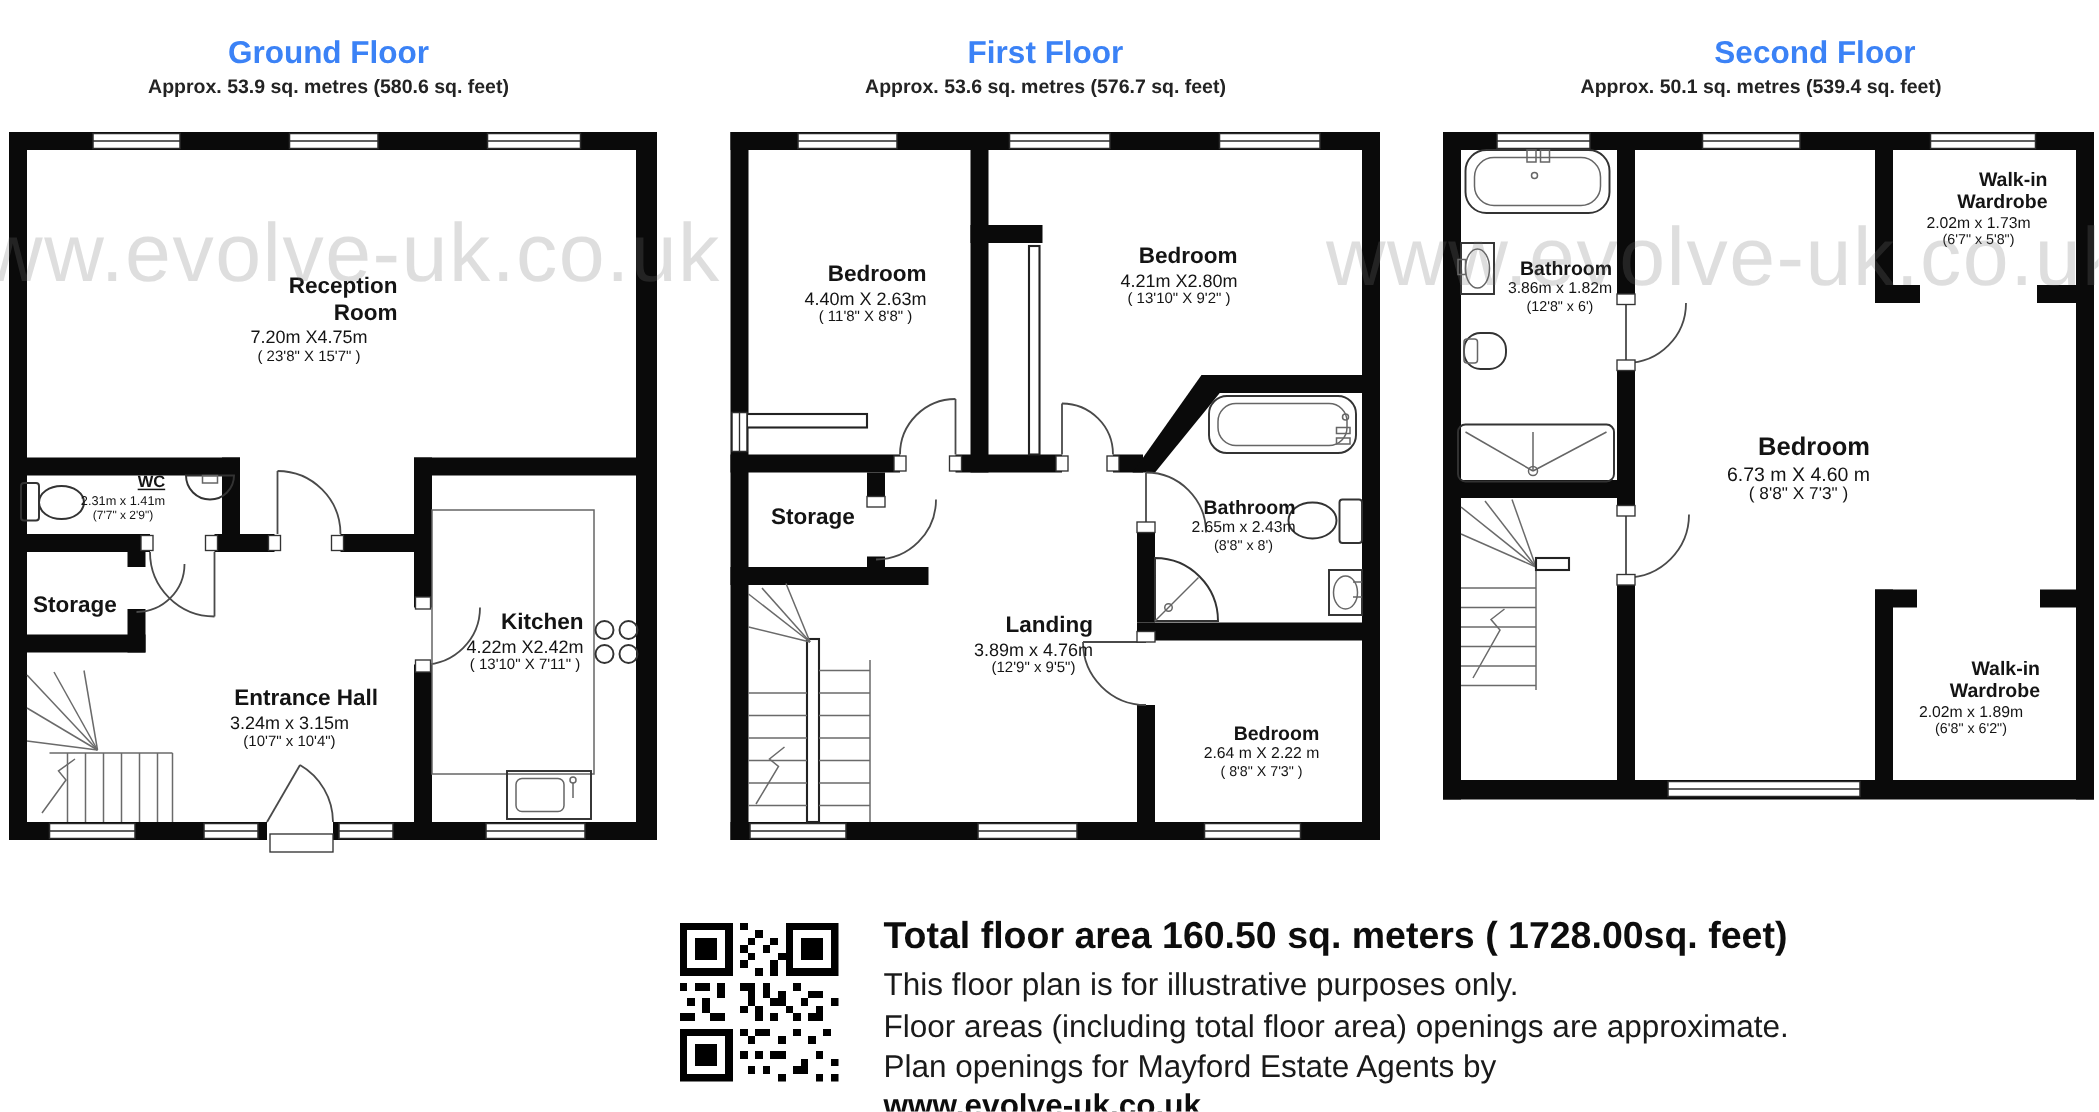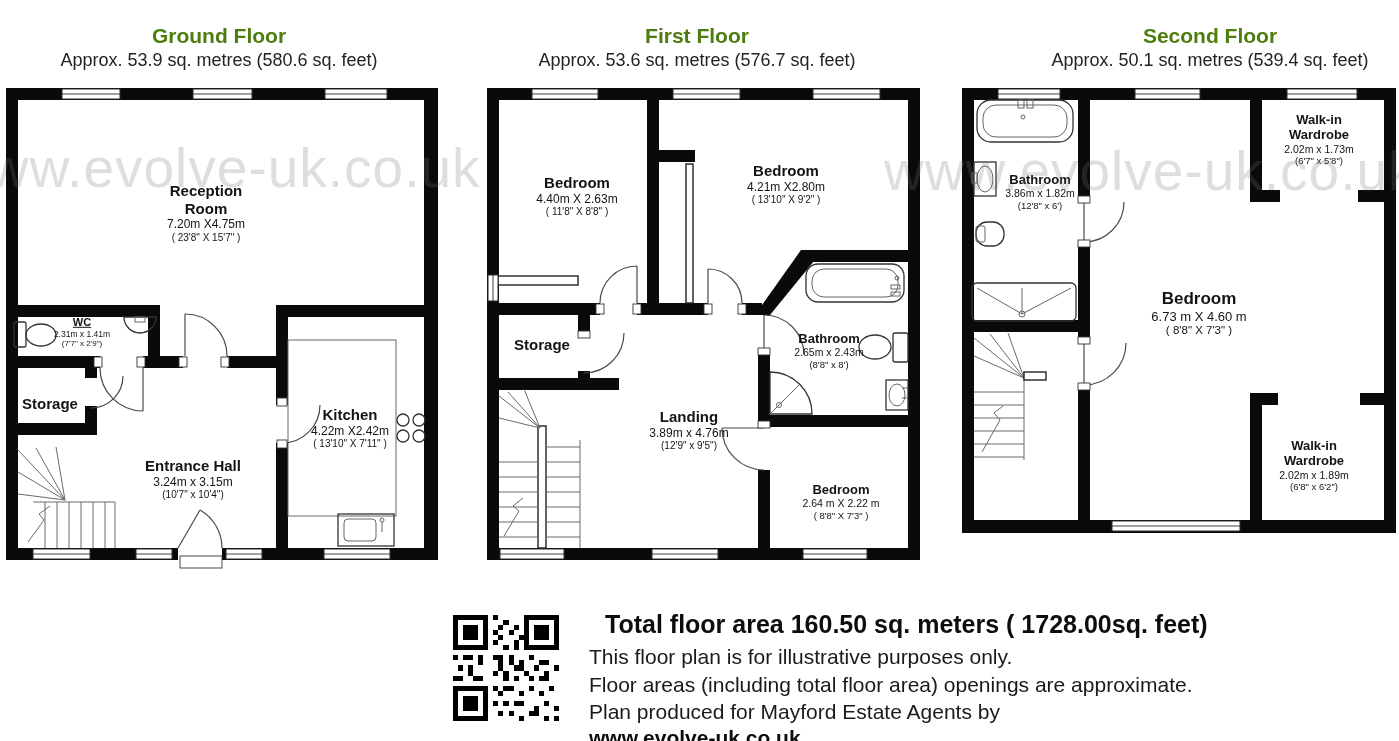--- a/index.html
+++ b/index.html
@@ -13,46 +13,46 @@
   .win{fill:#ffffff;stroke:#2b2b2b;stroke-width:1;}
   .winline{stroke:#2b2b2b;stroke-width:0.9;}
   .door{fill:none;stroke:#4a4a4a;stroke-width:1.2;}
   .jamb{fill:#ffffff;stroke:#333;stroke-width:0.9;}
   .fix{fill:none;stroke:#333;stroke-width:1.3;}
   .fix2{fill:none;stroke:#666;stroke-width:1;}
   .pthin{fill:#ffffff;stroke:#222;stroke-width:1.4;}
   .tread{stroke:#6a6a6a;stroke-width:1;fill:none;}
   
   .floor-title{position:absolute;transform:translateX(-50%);font-weight:bold;font-size:21px;
-    white-space:nowrap;z-index:3;color:#4d7c0f;}
-  .floor-sub{position:absolute;transform:translateX(-50%);font-size:18px;white-space:nowrap;
-    z-index:3;color:#232323;}
+    white-space:nowrap;z-index:3;color:#3b82f6;}
+  .floor-sub{position:absolute;transform:translateX(-50%);font-size:13px;white-space:nowrap;
+    z-index:3;color:#232323;font-weight:bold;}
   
   .room-label{position:absolute;transform:translate(-50%,-50%);text-align:center;line-height:1.18;
     z-index:3;color:#141414;}
-  .room-label .nm{display:block;font-weight:bold;font-size:15px;}
+  .room-label .nm{display:block;font-weight:bold;font-size:15px;text-align:right;}
   .room-label .dm{display:block;font-size:12px;}
   .room-label .dm2{display:block;font-size:10px;}
   .room-label.sm .nm{font-size:11px;text-decoration:underline;}
   .room-label.sm .dm{font-size:8.5px;}
   .room-label.sm .dm2{font-size:8px;}
   .room-label.md .nm{font-size:13px;}
   .room-label.md .dm{font-size:10.5px;}
   .room-label.md .dm2{font-size:9.5px;}
   .room-label.lg .nm{font-size:17px;}
   .room-label.lg .dm{font-size:13px;}
   .room-label.lg .dm2{font-size:11.5px;}
   .w2{width:118px;}
   .w90{width:92px;}
   
   .watermark{position:absolute;z-index:4;pointer-events:none;white-space:nowrap;
     font-size:55px;letter-spacing:1px;color:rgba(118,118,118,0.24);}
   
   .footer-line{position:absolute;left:589px;white-space:nowrap;z-index:3;}
-  .f-total{top:610px;font-size:25px;font-weight:bold;color:#0d0d0d;margin-left:16px;}
+  .f-total{top:610px;font-size:25px;font-weight:bold;color:#0d0d0d;}
   .f-reg{font-size:21px;color:#1a1a1a;}
   .f-bold{font-size:21px;font-weight:bold;color:#0d0d0d;}
   #qr{position:absolute;left:453px;top:615px;z-index:3;}
 </style>
 </head>
 <body>
 
 <svg class="plan-svg" style="left:0;top:80px" width="460" height="500" viewBox="0 80 460 500">
   <g>
     <rect class="wall" x="6" y="88" width="432" height="12"></rect>
@@ -306,21 +306,21 @@
     <rect class="pthin" x="1024" y="372" width="22" height="8"></rect>
     <polyline class="tread" points="982,452 1000,420 994,413 1003,406"></polyline>
   </g>
 </svg>
 
 <div class="floor-title" style="left:219px;top:24px">Ground Floor</div>
 <div class="floor-sub" style="left:219px;top:50px">Approx. 53.9 sq. metres (580.6 sq. feet)</div>
 <div class="floor-title" style="left:697px;top:24px">First Floor</div>
 <div class="floor-sub" style="left:697px;top:50px">Approx. 53.6 sq. metres (576.7 sq. feet)</div>
 <div class="floor-title" style="left:1210px;top:24px">Second Floor</div>
-<div class="floor-sub" style="left:1210px;top:50px">Approx. 50.1 sq. metres (539.4 sq. feet)</div>
+<div class="floor-sub" style="left:1174px;top:50px">Approx. 50.1 sq. metres (539.4 sq. feet)</div>
 
 <div class="room-label w2" style="left:206px;top:213px">
   <span class="nm">Reception Room</span>
   <span class="dm">7.20m X4.75m</span>
   <span class="dm2">( 23'8" X 15'7" )</span>
 </div>
 <div class="room-label sm" style="left:82px;top:332px">
   <span class="nm">WC</span>
   <span class="dm">2.31m x 1.41m</span>
   <span class="dm2">(7'7" x 2'9")</span>
@@ -456,14 +456,14 @@
       <rect x="11" y="19" width="1" height="1"></rect>
     <rect x="13" y="20" width="1" height="1"></rect>
       <rect x="15" y="19" width="2" height="1"></rect>
       <rect x="18" y="20" width="1" height="1"></rect>
       <rect x="20" y="20" width="1" height="1"></rect>
   </g>
 </svg>
 <div class="footer-line f-total">Total floor area 160.50 sq. meters (  1728.00sq. feet)</div>
 <div class="footer-line f-reg" style="top:645px">This floor plan is for illustrative purposes only.</div>
 <div class="footer-line f-reg" style="top:673px">Floor areas (including total floor area) openings are approximate.</div>
-<div class="footer-line f-reg" style="top:700px">Plan produced for Mayford Estate Agents by</div>
+<div class="footer-line f-reg" style="top:700px">Plan openings for Mayford Estate Agents by</div>
 <div class="footer-line f-bold" style="top:726px">www.evolve-uk.co.uk</div>
 
 </body></html>

